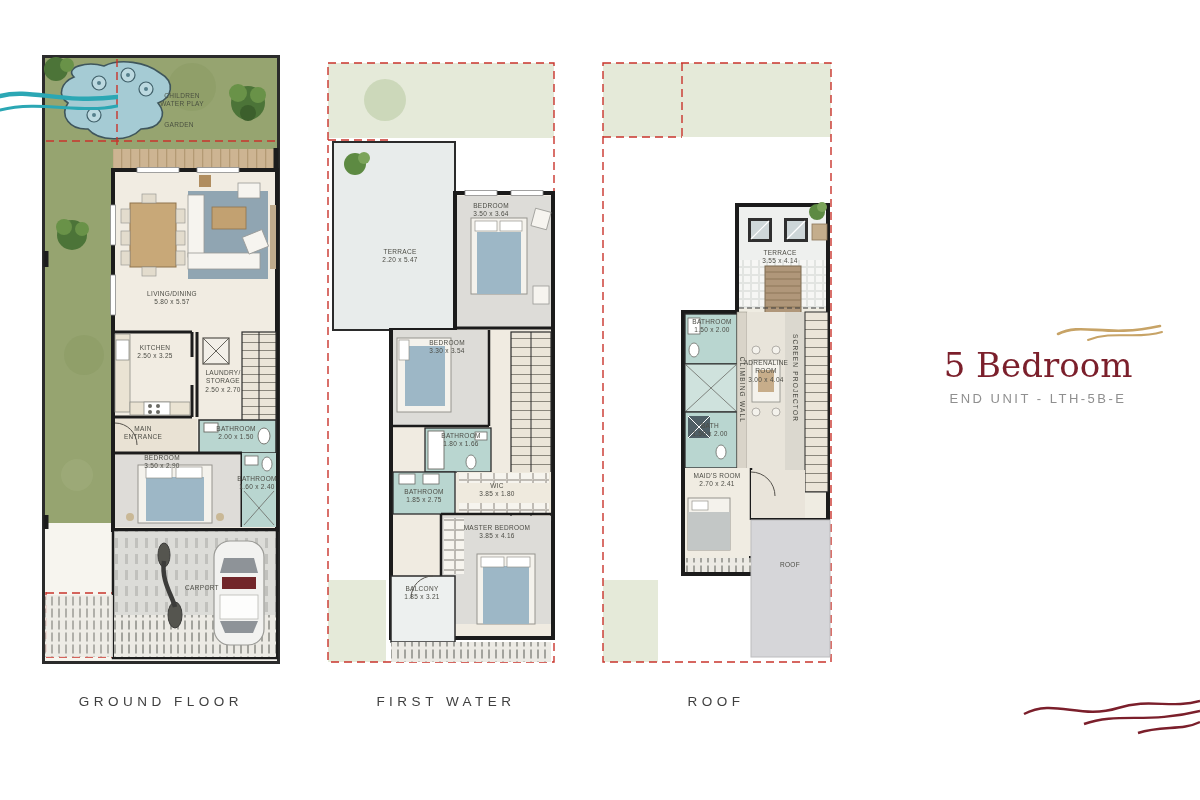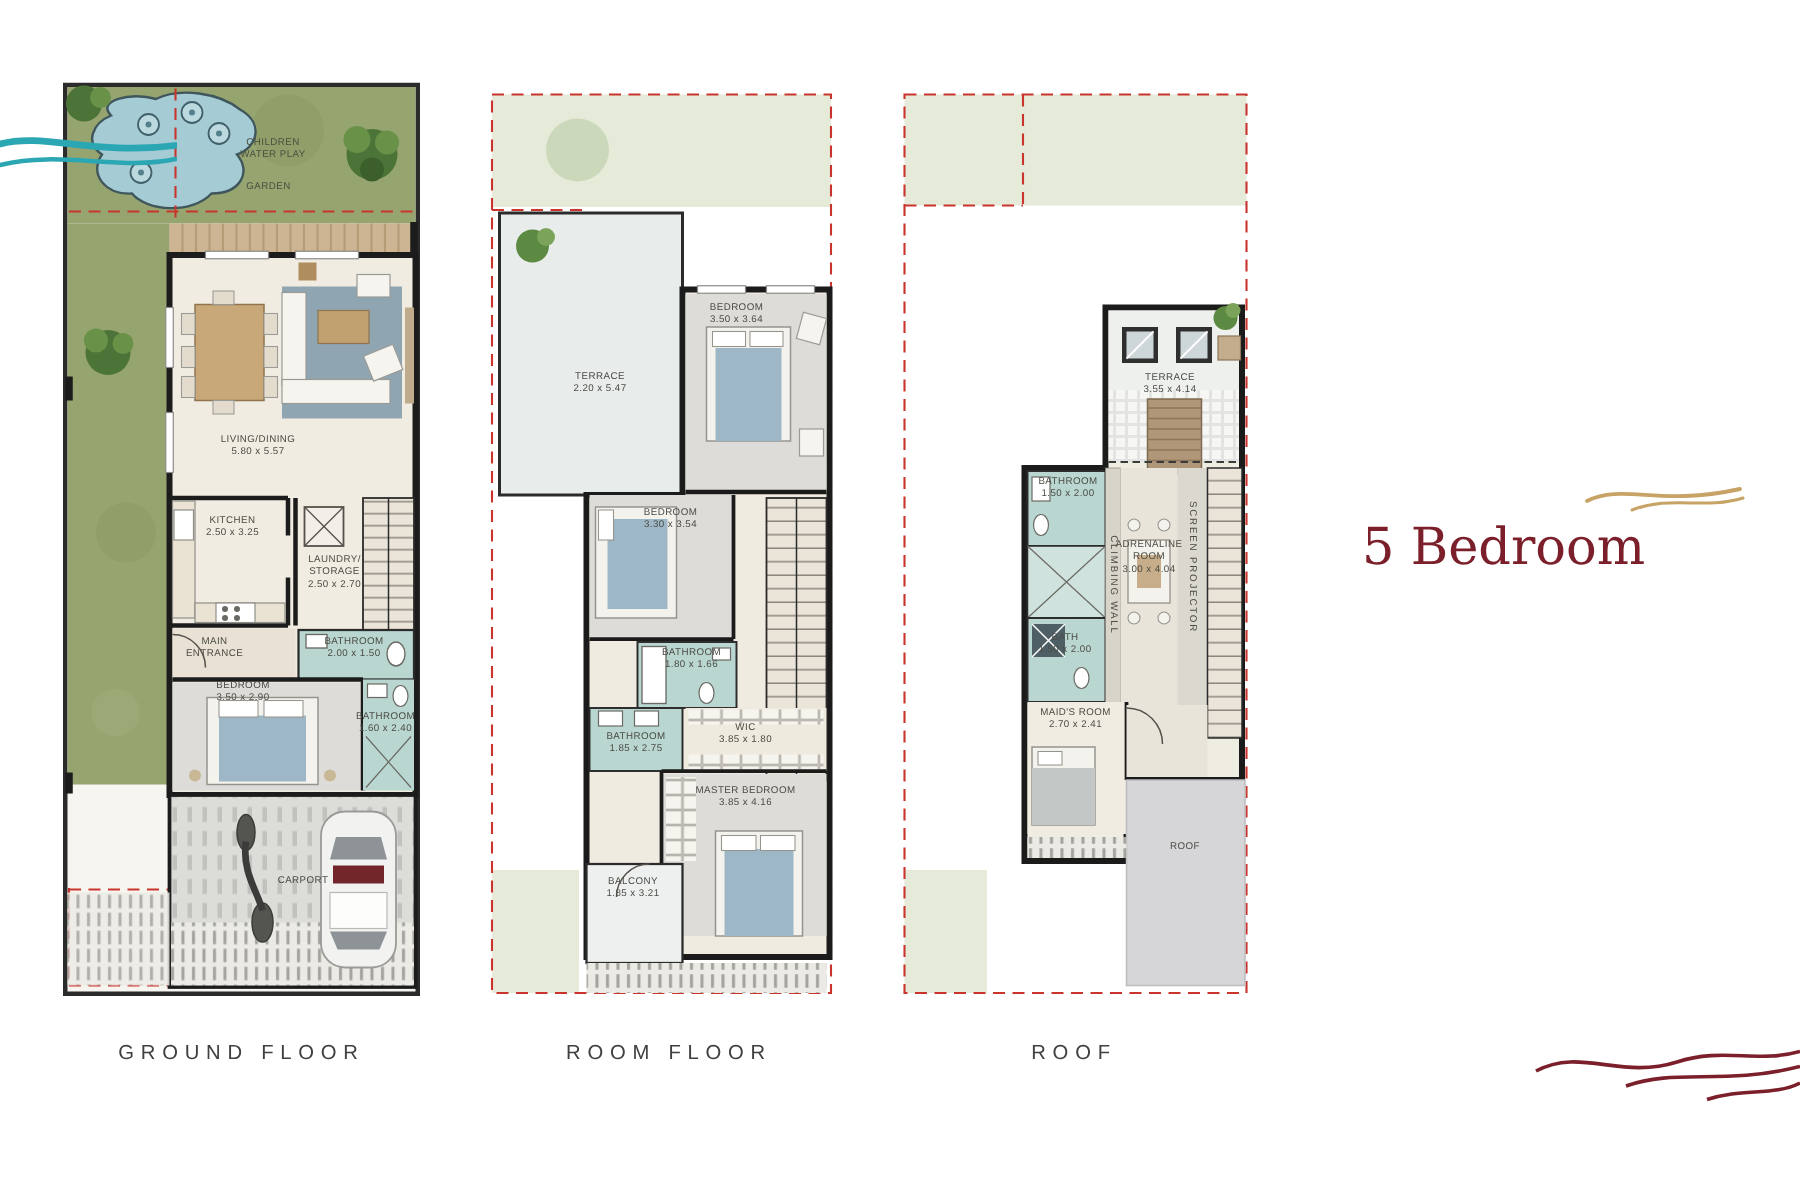--- a/index.html
+++ b/index.html
@@ -5,21 +5,21 @@
 *{margin:0;padding:0;box-sizing:border-box}
 html,body{width:1200px;height:800px;background:#ffffff;font-family:"Liberation Sans",sans-serif;position:relative;overflow:hidden}
 .floor-panel{position:absolute}
 .floor-panel svg{position:absolute;left:0;top:0}
 .rlabel{position:absolute;transform:translate(-50%,-50%);text-align:center;color:#4c4c45;font-size:6.5px;line-height:1.3;letter-spacing:.3px;white-space:nowrap;z-index:5}
 .rlabel.w{white-space:normal}
 .rlabel .nm,.rlabel .dims{display:block}
 .rlabel.grass{color:#4a5140}
 .vlabel{position:absolute;transform:translate(-50%,-50%);writing-mode:vertical-rl;font-size:6.5px;letter-spacing:1.2px;color:#4c4c45;z-index:5;white-space:nowrap}
 .floor-caption{position:absolute;top:694px;transform:translateX(-50%);font-size:13.5px;letter-spacing:4.5px;color:#404040;white-space:nowrap}
-.brand{position:absolute;right:32px;top:318px;width:260px;text-align:left}
+.brand{position:absolute;right:32px;top:318px;width:260px;text-align:center}
 .brand .wave{display:block;margin:0 4px 4px auto}
 .brand-line1{font-family:"DejaVu Serif","Liberation Serif",serif;color:#7b1f2b;font-size:34px;line-height:1.05}
 .brand-line2{font-family:"DejaVu Serif","Liberation Serif",serif;color:#7b1f2b;font-size:40px;line-height:1.05;letter-spacing:.5px}
 .brand-sub{margin-top:7px;font-size:13px;color:#8f8f8f;letter-spacing:2.5px}
 .corner-waves{position:absolute;right:0;top:692px}
 .top-waves{position:absolute;left:0;top:86px}
 </style>
 </head>
 <body>
 
@@ -481,29 +481,30 @@
   <div class="rlabel" style="left:117px;top:420px">
       <span class="nm">MAID'S ROOM</span>
       <span class="dims">2.70 x 2.41</span>
     </div>
   <div class="rlabel" style="left:190px;top:505px">
       <span class="nm">ROOF</span>
     </div>
 </div>
 
 <div class="floor-caption" style="left:161px">GROUND FLOOR</div>
-<div class="floor-caption" style="left:446px">ROOM FLOOR</div>
+<div class="floor-caption" style="left:446px">FIRST WATER</div>
 <div class="floor-caption" style="left:716px">ROOF</div>
 
 <div class="brand">
   <svg class="wave" width="110" height="26" viewBox="0 0 110 26">
     <path d="M4,16 C28,4 52,20 106,8" fill="none" stroke="#c7a366" stroke-width="2.6" stroke-linecap="round"></path>
     <path d="M34,22 C60,12 82,22 108,14" fill="none" stroke="#c7a366" stroke-width="2" stroke-linecap="round"></path>
   </svg>
   <div class="brand-line1">5 Bedroom</div>
+  <div class="brand-sub">END UNIT - LTH-5B-E</div>
 </div>
 
 <svg class="corner-waves" width="178" height="48" viewBox="0 0 178 48">
   <path d="M2,22 C32,6 58,28 96,16 C126,6 150,17 178,9" fill="none" stroke="#7b1f2b" stroke-width="2.4"></path>
   <path d="M62,32 C96,20 126,32 178,19" fill="none" stroke="#7b1f2b" stroke-width="2.4"></path>
   <path d="M116,41 C140,33 160,39 178,30" fill="none" stroke="#7b1f2b" stroke-width="2.4"></path>
 </svg>
 <svg class="top-waves" width="118" height="34" viewBox="0 0 118 34">
   <path d="M0,10 C30,2 62,18 117,11" fill="none" stroke="#2ba7b4" stroke-width="4.5" stroke-linecap="round"></path>
   <path d="M0,24 C40,14 80,28 117,20" fill="none" stroke="#2ba7b4" stroke-width="3" stroke-linecap="round"></path>

